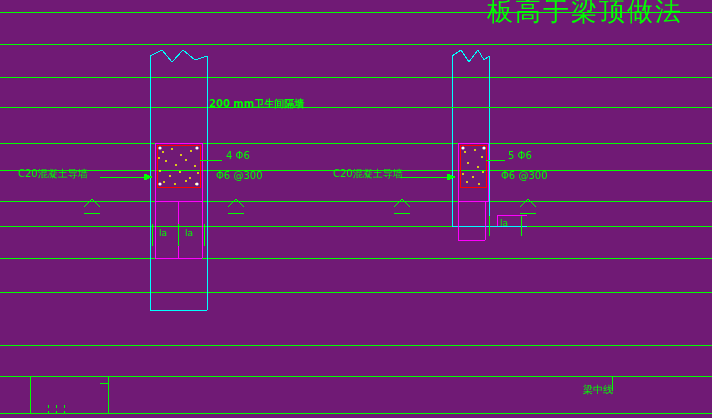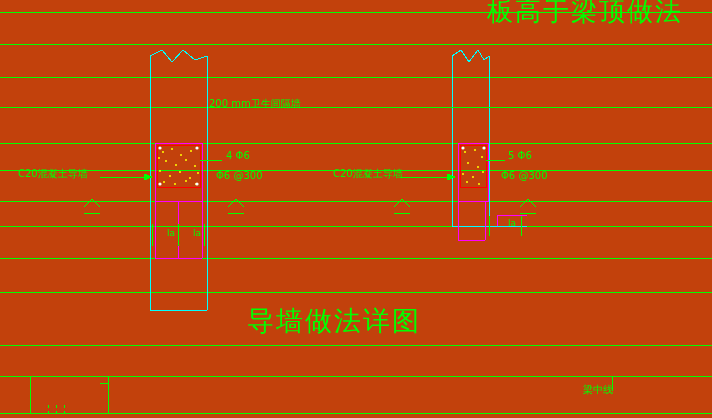--- a/index.html
+++ b/index.html
@@ -4,39 +4,39 @@
 <style>
   html, body {
     margin: 0;
     padding: 0;
     background: #000;
   }
   #root {
     position: relative;
     width: 712px;
     height: 418px;
-    background: #c2410c;
+    background: #701a75;
     overflow: hidden;
     font-family: "DejaVu Sans", "Liberation Sans", sans-serif;
   }
   svg.layer {
     position: absolute;
     left: 0;
     top: 0;
     width: 712px;
     height: 418px;
   }
   .lbl {
     position: absolute;
     color: #00ff00;
     white-space: nowrap;
     font-family: "DejaVu Sans", "Liberation Sans", sans-serif;
   }
   .lbl-sm { font-size: 10px; }
-  .lbl-xs { font-size: 9px; margin-left: 8px; }
+  .lbl-xs { font-size: 9px; }
   .title-big {
     position: absolute;
     color: #00ff00;
     white-space: nowrap;
     font-family: "DejaVu Sans", "Liberation Sans", sans-serif;
     font-size: 27px;
     letter-spacing: 2px;
   }
   .title-top {
     position: absolute;
@@ -192,23 +192,22 @@
     </g>
     <g stroke="#00ff00" stroke-width="1" fill="none" stroke-dasharray="3 3" shape-rendering="crispEdges">
       <line x1="48" y1="405" x2="48" y2="413"></line>
       <line x1="56" y1="405" x2="56" y2="413"></line>
       <line x1="64" y1="405" x2="64" y2="413"></line>
     </g>
   </svg>
 
   <div class="title-top" style="left:487px; top:-6px;">板高于梁顶做法</div>
 
-  <div class="title-big" style="left:247px; top:303px;">导墙做法详图</div>
-
-  <div class="lbl lbl-sm" style="left:209px; top:97px;">200 mm卫生间隔墙</div>
+
+  <div class="lbl lbl-sm" style="left:209px; top:97px;font-weight:bold;">200 mm卫生间隔墙</div>
   <div class="lbl lbl-sm" style="left:18px; top:167px;">C20混凝土导墙</div>
   <div class="lbl lbl-sm" style="left:226px; top:150px;text-align:right;">4 Φ6</div>
   <div class="lbl lbl-sm" style="left:216px; top:170px;">Φ6 @300</div>
   <div class="lbl lbl-xs" style="left:159px; top:228px;">la</div>
   <div class="lbl lbl-xs" style="left:185px; top:228px;">la</div>
 
   <div class="lbl lbl-sm" style="left:333px; top:167px;">C20混凝土导墙</div>
   <div class="lbl lbl-sm" style="left:508px; top:150px;">5 Φ6</div>
   <div class="lbl lbl-sm" style="left:501px; top:170px;">Φ6 @300</div>
   <div class="lbl lbl-xs" style="left:500px; top:218px;">la</div>

